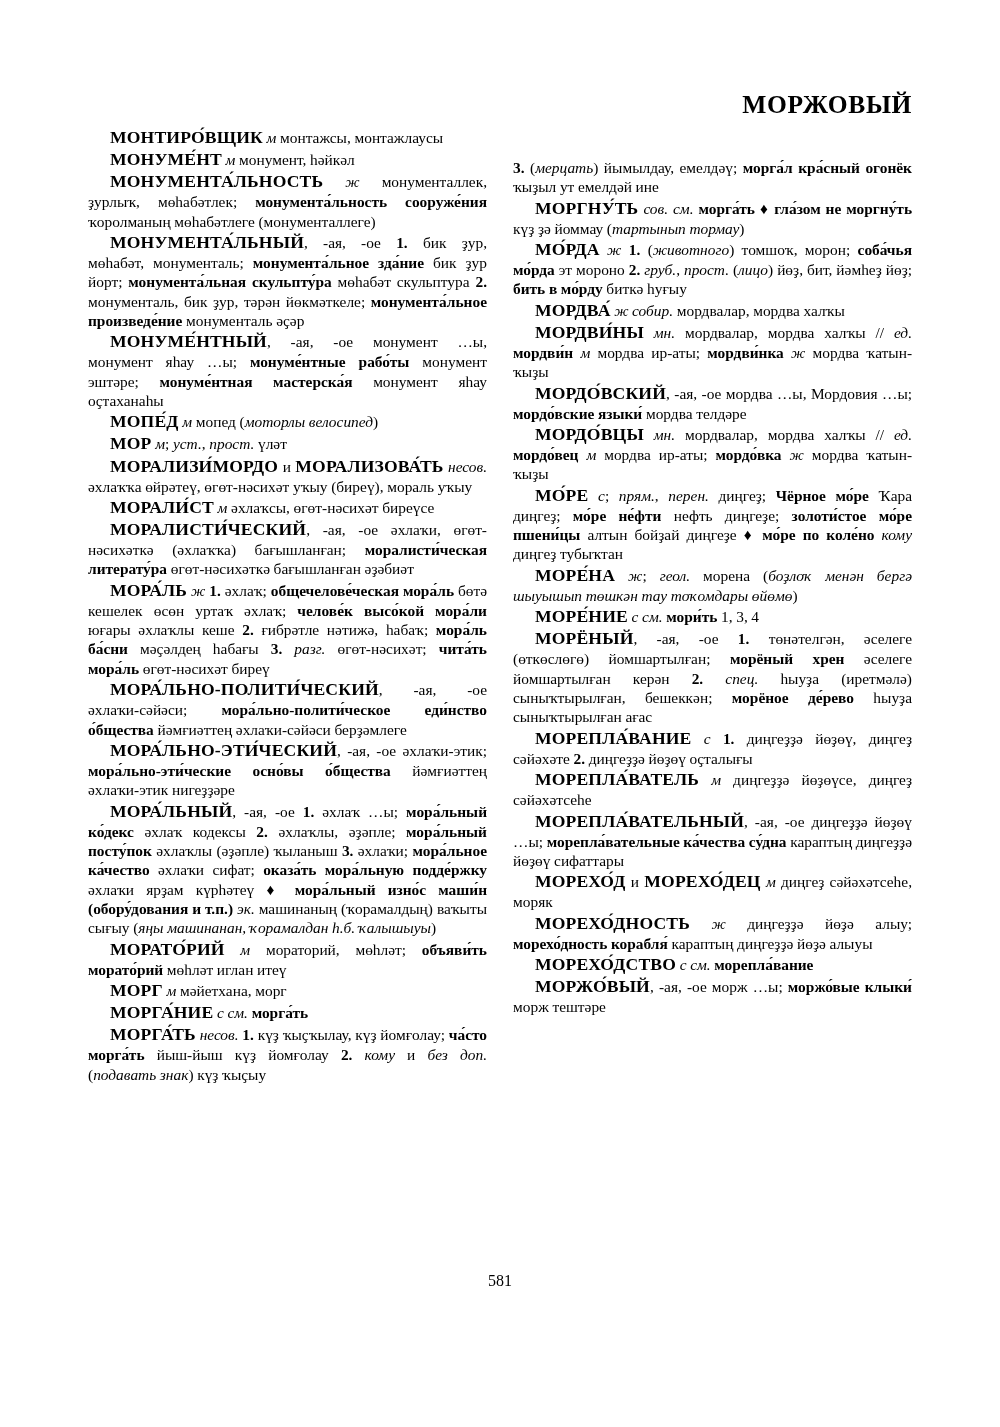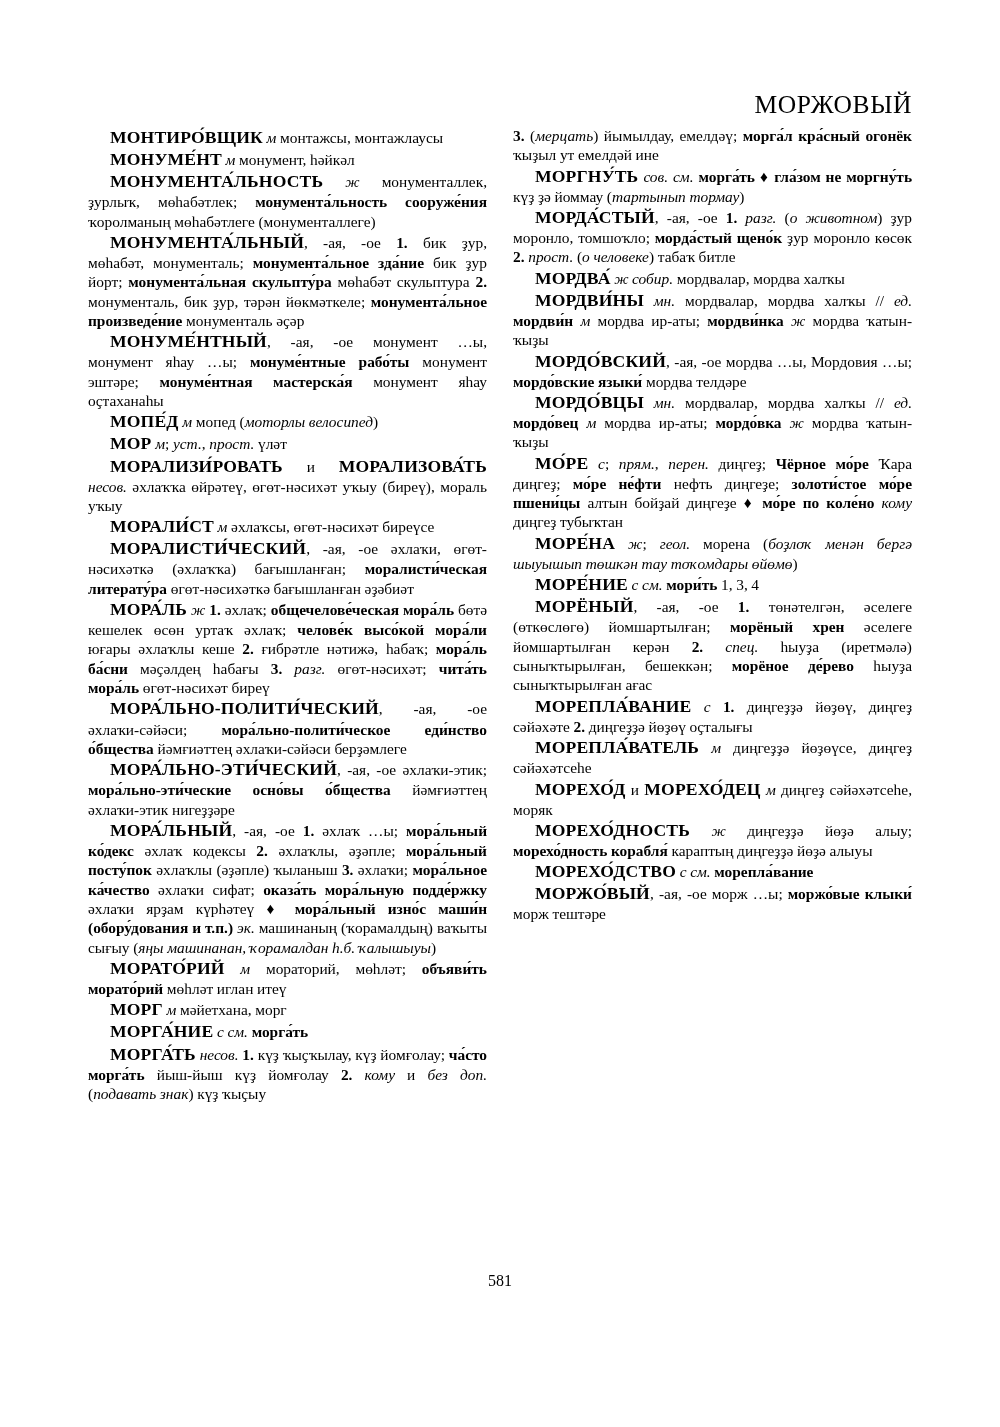--- a/index.html
+++ b/index.html
@@ -17,21 +17,21 @@
     color: #000000;
     overflow: hidden;
   }
 
   
   .running-head {
     position: absolute;
     top: 92px;
     right: 88px;
     font-size: 25.5px;
-    font-weight: normal;
+    font-weight: bold;
     letter-spacing: 0.6px;
     line-height: 1;
   }
 
   
   .columns {
     position: absolute;
     top: 126px;
     left: 88px;
     width: 824px;
@@ -46,20 +46,21 @@
     font-size: 15.4px;
     line-height: 1.255;
     text-align: justify;
     text-indent: 22px;
     margin: 0;
     hyphens: manual;
     word-spacing: -0.2px;
   }
   .entry.cont {
     text-indent: 0;
+    margin-top: 32px;
   }
 
   
   .hw {
     font-weight: bold;
     font-size: 17.6px;
     letter-spacing: 0.15px;
   }
   
   b.p {
@@ -97,46 +98,47 @@
 
   <div class="columns">
     <div class="col" id="col-left">
         <p class="entry"><span class="hw">МОНТИРО́ВЩИК</span> <i class="g">м</i> монтажсы, монтажлаусы</p>
         <p class="entry"><span class="hw">МОНУМЕ́НТ</span> <i class="g">м</i> монумент, һәйкәл</p>
         <p class="entry"><span class="hw">МОНУМЕНТА́ЛЬНОСТЬ</span> <i class="g">ж</i> монументаллек, ҙурлыҡ, мөһабәтлек; <b class="p">монумента́льность сооруже́ния</b> ҡоролманың мөһабәтлеге (монументаллеге)</p>
         <p class="entry"><span class="hw">МОНУМЕНТА́ЛЬНЫЙ</span>, -ая, -ое <b class="n">1.</b> бик ҙур, мөһабәт, монументаль; <b class="p">монумента́льное зда́ние</b> бик ҙур йорт; <b class="p">монумента́льная скульпту́ра</b> мөһабәт скульптура <b class="n">2.</b> монументаль, бик ҙур, тәрән йөкмәткеле; <b class="p">монумента́льное произведе́ние</b> монументаль әҫәр</p>
         <p class="entry"><span class="hw">МОНУМЕ́НТНЫЙ</span>, -ая, -ое монумент …ы, монумент яһау …ы; <b class="p">монуме́нтные рабо́ты</b> монумент эштәре; <b class="p">монуме́нтная мастерска́я</b> монумент яһау оҫтаханаһы</p>
         <p class="entry"><span class="hw">МОПЕ́Д</span> <i class="g">м</i> мопед (<i class="g">моторлы велосипед</i>)</p>
         <p class="entry"><span class="hw">МОР</span> <i class="g">м</i>; <i class="g">уст.</i>, <i class="g">прост.</i> үләт</p>
-        <p class="entry"><span class="hw">МОРАЛИЗИ́РОВАТЬ</span> и <span class="hw">МОРАЛИЗОВА́ТЬ</span> <i class="g">несов.</i> әхлаҡҡа өйрәтеү, өгөт-нәсихәт уҡыу (биреү), мораль уҡыу</p>
+        <p class="entry"><span class="hw">МОРАЛИЗИ́МОРДО</span> и <span class="hw">МОРАЛИЗОВА́ТЬ</span> <i class="g">несов.</i> әхлаҡҡа өйрәтеү, өгөт-нәсихәт уҡыу (биреү), мораль уҡыу</p>
         <p class="entry"><span class="hw">МОРАЛИ́СТ</span> <i class="g">м</i> әхлаҡсы, өгөт-нәсихәт биреүсе</p>
         <p class="entry"><span class="hw">МОРАЛИСТИ́ЧЕСКИЙ</span>, -ая, -ое әхлаҡи, өгөт-нәсихәткә (әхлаҡҡа) бағышланған; <b class="p">моралисти́ческая литерату́ра</b> өгөт-нәсихәткә бағышланған әҙәбиәт</p>
         <p class="entry"><span class="hw">МОРА́ЛЬ</span> <i class="g">ж</i> <b class="n">1.</b> әхлаҡ; <b class="p">общечелове́ческая мора́ль</b> бөтә кешелек өсөн уртаҡ әхлаҡ; <b class="p">челове́к высо́кой мора́ли</b> юғары әхлаҡлы кеше <b class="n">2.</b> ғибрәтле нәтижә, һабаҡ; <b class="p">мора́ль ба́сни</b> мәҫәлдең һабағы <b class="n">3.</b> <i class="g">разг.</i> өгөт-нәсихәт; <b class="p">чита́ть мора́ль</b> өгөт-нәсихәт биреү</p>
         <p class="entry"><span class="hw">МОРА́ЛЬНО-ПОЛИТИ́ЧЕСКИЙ</span>, -ая, -ое әхлаҡи-сәйәси; <b class="p">мора́льно-полити́ческое еди́нство о́бщества</b> йәмғиәттең әхлаҡи-сәйәси берҙәмлеге</p>
         <p class="entry"><span class="hw">МОРА́ЛЬНО-ЭТИ́ЧЕСКИЙ</span>, -ая, -ое әхлаҡи-этик; <b class="p">мора́льно-эти́ческие осно́вы о́бщества</b> йәмғиәттең әхлаҡи-этик нигеҙҙәре</p>
         <p class="entry"><span class="hw">МОРА́ЛЬНЫЙ</span>, -ая, -ое <b class="n">1.</b> әхлаҡ …ы; <b class="p">мора́льный ко́декс</b> әхлаҡ кодексы <b class="n">2.</b> әхлаҡлы, әҙәпле; <b class="p">мора́льный посту́пок</b> әхлаҡлы (әҙәпле) ҡыланыш <b class="n">3.</b> әхлаҡи; <b class="p">мора́льное ка́чество</b> әхлаҡи сифат; <b class="p">оказа́ть мора́льную подде́ржку</b> әхлаҡи ярҙам күрһәтеү <span class="loz">♦</span> <b class="p">мора́льный изно́с маши́н (обору́дования и т.п.)</b> <i class="g">эк.</i> машинаның (ҡорамалдың) ваҡыты сығыу (<i class="g">яңы машинанан, ҡорамалдан һ.б. ҡалышыуы</i>)</p>
         <p class="entry"><span class="hw">МОРАТО́РИЙ</span> <i class="g">м</i> мораторий, мөһләт; <b class="p">объяви́ть морато́рий</b> мөһләт иглан итеү</p>
         <p class="entry"><span class="hw">МОРГ</span> <i class="g">м</i> мәйетхана, морг</p>
         <p class="entry"><span class="hw">МОРГА́НИЕ</span> <i class="g">с см.</i> <b class="p">морга́ть</b></p>
         <p class="entry"><span class="hw">МОРГА́ТЬ</span> <i class="g">несов.</i> <b class="n">1.</b> күҙ ҡыҫҡылау, күҙ йомғолау; <b class="p">ча́сто морга́ть</b> йыш-йыш күҙ йомғолау <b class="n">2.</b> <i class="g">кому</i> и <i class="g">без доп.</i> (<i class="g">подавать знак</i>) күҙ ҡыҫыу</p>
       </div>
     <div class="col" id="col-right">
         <p class="entry cont"><b class="n">3.</b> (<i class="g">мерцать</i>) йымылдау, емелдәү; <b class="p">морга́л кра́сный огонёк</b> ҡыҙыл ут емелдәй ине</p>
         <p class="entry"><span class="hw">МОРГНУ́ТЬ</span> <i class="g">сов. см.</i> <b class="p">морга́ть</b> <span class="loz">♦</span> <b class="p">гла́зом не моргну́ть</b> күҙ ҙә йоммау (<i class="g">тартынып тормау</i>)</p>
-        <p class="entry"><span class="hw">МОРДА́СТЫЙ</span>, -ая, -ое <b class="n">1.</b> <i class="g">разг.</i> (<i class="g">о животном</i>) ҙур моронло, томшоҡло; <b class="p">морда́стый щено́к</b> ҙур моронло көсөк <b class="n">2.</b> <i class="g">прост.</i> (<i class="g">о человеке</i>) табаҡ битле</p>
+        <p class="entry"><span class="hw">МО́РДА</span> <i class="g">ж</i> <b class="n">1.</b> (<i class="g">животного</i>) томшоҡ, морон; <b class="p">соба́чья мо́рда</b> эт мороно <b class="n">2.</b> <i class="g">груб.</i>, <i class="g">прост.</i> (<i class="g">лицо</i>) йөҙ, бит, йәмһеҙ йөҙ; <b class="p">бить в мо́рду</b> биткә һуғыу</p>
         <p class="entry"><span class="hw">МОРДВА́</span> <i class="g">ж собир.</i> мордвалар, мордва халҡы</p>
         <p class="entry"><span class="hw">МОРДВИ́НЫ</span> <i class="g">мн.</i> мордвалар, мордва халҡы // <i class="g">ед.</i> <b class="p">мордви́н</b> <i class="g">м</i> мордва ир-аты; <b class="p">мордви́нка</b> <i class="g">ж</i> мордва ҡатын-ҡыҙы</p>
         <p class="entry"><span class="hw">МОРДО́ВСКИЙ</span>, -ая, -ое мордва …ы, Мордовия …ы; <b class="p">мордо́вские языки́</b> мордва телдәре</p>
         <p class="entry"><span class="hw">МОРДО́ВЦЫ</span> <i class="g">мн.</i> мордвалар, мордва халҡы // <i class="g">ед.</i> <b class="p">мордо́вец</b> <i class="g">м</i> мордва ир-аты; <b class="p">мордо́вка</b> <i class="g">ж</i> мордва ҡатын-ҡыҙы</p>
         <p class="entry"><span class="hw">МО́РЕ</span> <i class="g">с</i>; <i class="g">прям.</i>, <i class="g">перен.</i> диңгеҙ; <b class="p">Чёрное мо́ре</b> Ҡара диңгеҙ; <b class="p">мо́ре не́фти</b> нефть диңгеҙе; <b class="p">золоти́стое мо́ре пшени́цы</b> алтын бойҙай диңгеҙе <span class="loz">♦</span> <b class="p">мо́ре по коле́но</b> <i class="g">кому</i> диңгеҙ тубыҡтан</p>
         <p class="entry"><span class="hw">МОРЕ́НА</span> <i class="g">ж</i>; <i class="g">геол.</i> морена (<i class="g">боҙлоҡ менән бергә шыуышып төшкән тау тоҡомдары өйөмө</i>)</p>
         <p class="entry"><span class="hw">МОРЕ́НИЕ</span> <i class="g">с см.</i> <b class="p">мори́ть</b> 1, 3, 4</p>
         <p class="entry"><span class="hw">МОРЁНЫЙ</span>, -ая, -ое <b class="n">1.</b> төнәтелгән, әселеге (өткөслөгө) йомшартылған; <b class="p">морёный хрен</b> әселеге йомшартылған керән <b class="n">2.</b> <i class="g">спец.</i> һыуҙа (иретмәлә) сыныҡтырылған, бешеккән; <b class="p">морёное де́рево</b> һыуҙа сыныҡтырылған ағас</p>
         <p class="entry"><span class="hw">МОРЕПЛА́ВАНИЕ</span> <i class="g">с</i> <b class="n">1.</b> диңгеҙҙә йөҙөү, диңгеҙ сәйәхәте <b class="n">2.</b> диңгеҙҙә йөҙөү оҫталығы</p>
         <p class="entry"><span class="hw">МОРЕПЛА́ВАТЕЛЬ</span> <i class="g">м</i> диңгеҙҙә йөҙөүсе, диңгеҙ сәйәхәтсеһе</p>
+        <p class="entry"><span class="hw">МОРЕПЛА́ВАТЕЛЬНЫЙ</span>, -ая, -ое диңгеҙҙә йөҙөү …ы; <b class="p">морепла́вательные ка́чества су́дна</b> караптың диңгеҙҙә йөҙөү сифаттары</p>
         <p class="entry"><span class="hw">МОРЕХО́Д</span> и <span class="hw">МОРЕХО́ДЕЦ</span> <i class="g">м</i> диңгеҙ сәйәхәтсеһе, моряк</p>
         <p class="entry"><span class="hw">МОРЕХО́ДНОСТЬ</span> <i class="g">ж</i> диңгеҙҙә йөҙә алыу; <b class="p">морехо́дность корабля́</b> караптың диңгеҙҙә йөҙә алыуы</p>
         <p class="entry"><span class="hw">МОРЕХО́ДСТВО</span> <i class="g">с см.</i> <b class="p">морепла́вание</b></p>
         <p class="entry"><span class="hw">МОРЖО́ВЫЙ</span>, -ая, -ое морж …ы; <b class="p">моржо́вые клыки́</b> морж тештәре</p>
       </div>
   </div>
 
   <div class="folio">581</div>
 
 </div>

